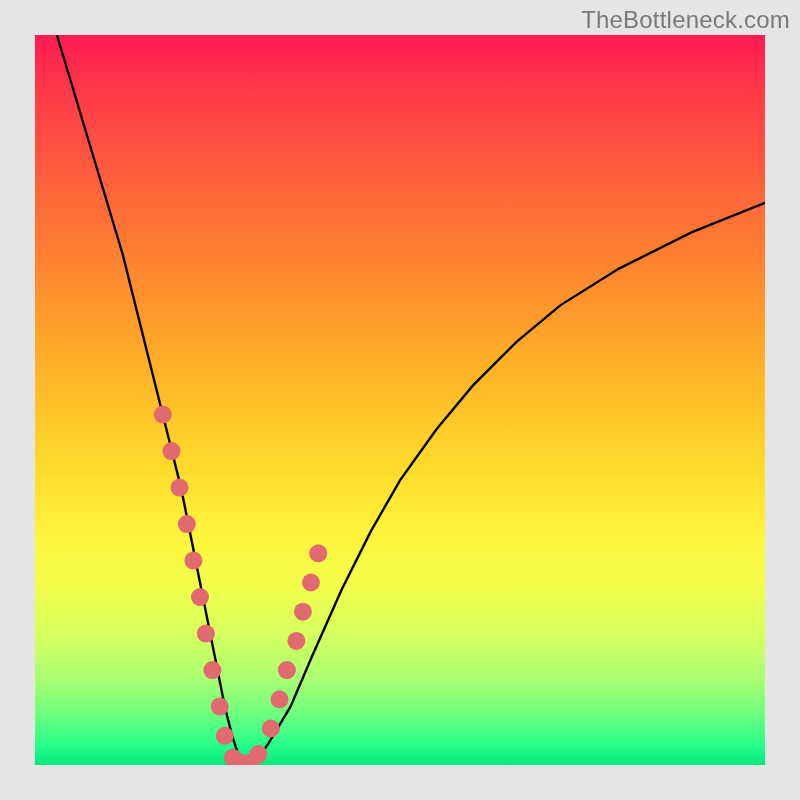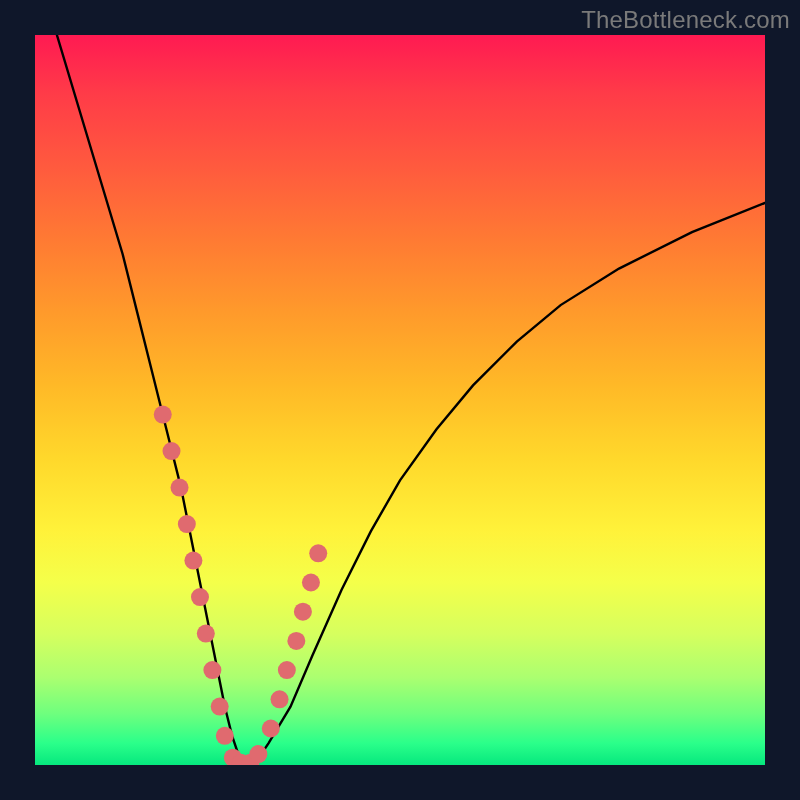--- a/index.html
+++ b/index.html
@@ -10,21 +10,21 @@
     background: #000;
     overflow: hidden;
     font-family: Arial, Helvetica, sans-serif;
   }
   .frame {
     position: absolute;
     left: 0;
     top: 0;
     width: 800px;
     height: 800px;
-    background: #0f172a;
+    background: #e5e5e5;
   }
   .plot {
     position: absolute;
     left: 35px;
     top: 35px;
     width: 730px;
     height: 730px;
     
     background: linear-gradient(to bottom,
       #ff1a52 0%,

